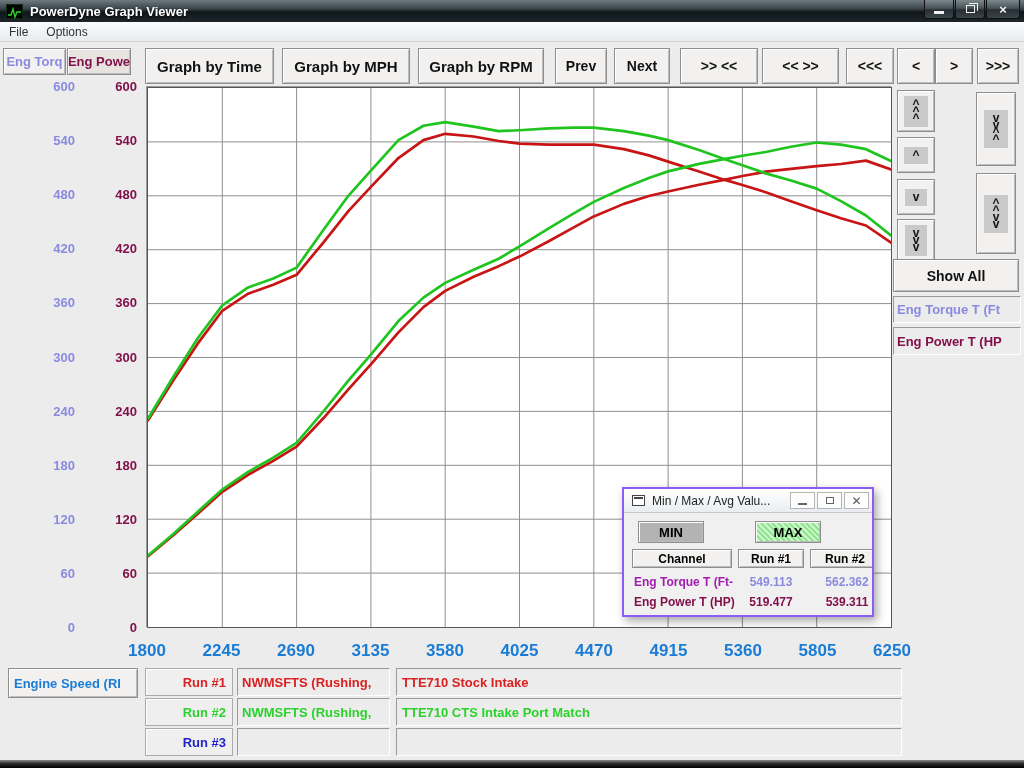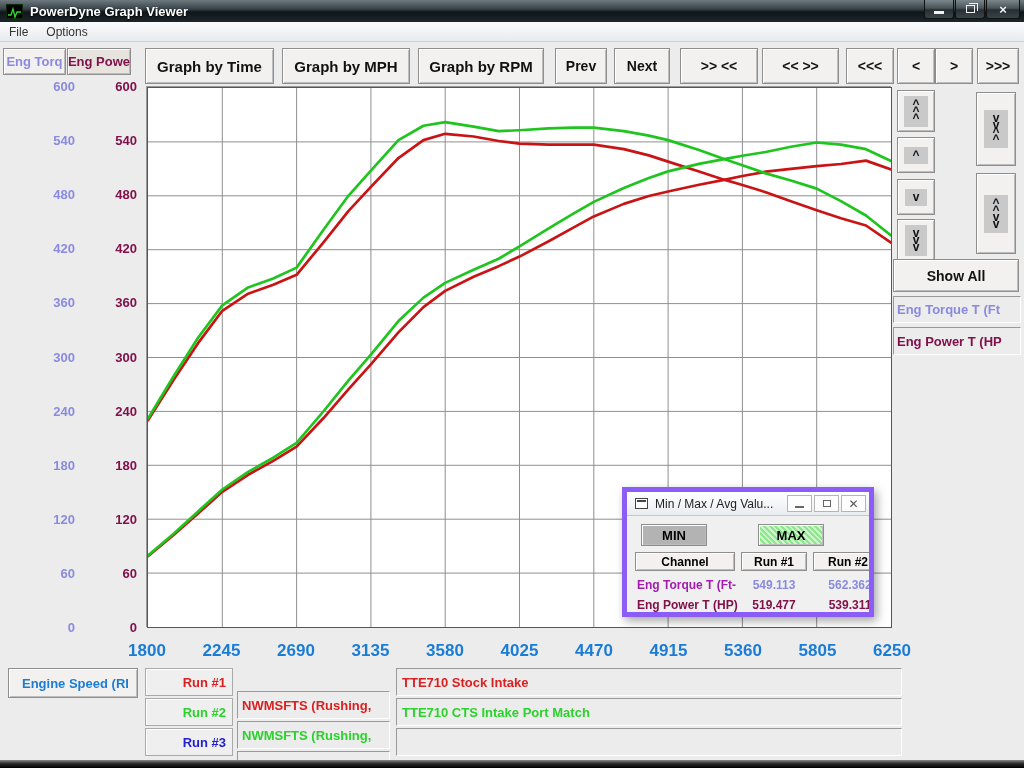--- a/index.html
+++ b/index.html
@@ -51,21 +51,21 @@
 
   
   .chev { white-space:pre-line; line-height:7px; font-size:12px; font-weight:bold; color:#111;
     display:flex; align-items:center; justify-content:center; text-align:center; position:absolute; }
   .chev .pad { background:#c9c9c9; padding:5px 8px; white-space:pre-line; }
   .legend-btn { position:absolute; font-size:13px; font-weight:bold; text-align:left; padding-left:3px;
     overflow:hidden; white-space:nowrap; display:flex; align-items:center; }
 
   
   .dialog { position:absolute; left:622px; top:445px; width:252px; height:130px;
-    background:#f0f0f0; border:5px solid #8b5cf6; box-shadow:3px 4px 9px rgba(0,0,0,0.35); overflow:hidden; }
+    background:#f0f0f0; border:2px solid #8b5cf6; box-shadow:3px 4px 9px rgba(0,0,0,0.35); overflow:hidden; }
   .dialog-title { height:24px; background:linear-gradient(#ffffff,#e9edf1); border-bottom:1px solid #c2c7cc;
     display:flex; align-items:center; font-size:12px; color:#222; }
   .dlg-icon { width:13px; height:11px; border:1px solid #444; background:#fff; margin:0 7px 0 8px; position:relative; }
   .dlg-icon:before { content:""; position:absolute; left:1px; top:1px; width:9px; height:2px; background:#444; }
   .dlg-controls { position:absolute; right:3px; top:3px; display:flex; }
   .dlg-btn { width:25px; height:17px; margin-left:2px; background:#fdfdfd; border:1px solid #b5b5b5;
     display:flex; align-items:center; justify-content:center; color:#555; font-size:12px; }
   .dlg-glyph-min { width:9px; height:2px; background:#666; margin-top:6px; }
   .dlg-glyph-max { width:8px; height:7px; border:1px solid #666; }
   .minmax-btn { position:absolute; height:22px; font-size:13px; font-weight:bold; color:#000;
@@ -73,21 +73,21 @@
   .hdr-cell { position:absolute; height:19px; font-size:12px; font-weight:bold; color:#000;
     display:flex; align-items:center; justify-content:center; }
   .dlg-row-label { position:absolute; font-size:12px; font-weight:bold; white-space:nowrap; }
   .dlg-val { position:absolute; font-size:12px; font-weight:bold; width:66px; text-align:center; }
 
   
   .run-label { position:absolute; left:145px; width:88px; height:28px; font-size:13px; font-weight:bold;
     text-align:right; padding:6px 6px 0 0; background:#efefef; border:1px solid #aaa;
     box-shadow: inset 1px 1px 0 #fff; }
   .run-name { position:absolute; left:237px; width:153px; height:28px; font-size:13px; font-weight:bold;
-    padding:6px 0 0 4px; overflow:hidden; white-space:nowrap;margin-top:23px; }
+    padding:6px 0 0 4px; overflow:hidden; white-space:nowrap; }
   .run-desc { position:absolute; left:396px; width:506px; height:28px; font-size:13px; font-weight:bold;
     padding:6px 0 0 5px; overflow:hidden; white-space:nowrap; }
 
   .bottom-strip { position:absolute; left:0; top:760px; width:1024px; height:8px;
     background:linear-gradient(#8a8a8a 0%, #2a2a2a 45%, #000 100%); }
 </style>
 </head>
 <body>
 
 <div class="app">
@@ -206,21 +206,21 @@
 
       <div class="dlg-row-label" style="left:10px; top:86px; color:#a21caf;">Eng Torque T (Ft-</div>
       <div class="dlg-val" style="left:114px; top:86px; color:#8a8ae0;">549.113</div>
       <div class="dlg-val" style="left:190px; top:86px; color:#8a8ae0;">562.362</div>
 
       <div class="dlg-row-label" style="left:10px; top:106px; color:#82104a;">Eng Power T (HP)</div>
       <div class="dlg-val" style="left:114px; top:106px; color:#82104a;">519.477</div>
       <div class="dlg-val" style="left:190px; top:106px; color:#82104a;">539.311</div>
     </div>
 
-    <button class="raised" style="position:absolute; left:8px; top:626px; width:130px; height:30px; font-size:13px; font-weight:bold; color:#1b7cd6; text-align:left; padding-left:13px; overflow:hidden; white-space:nowrap;">Engine Speed (RI</button>
+    <button class="raised" style="position:absolute; left:8px; top:626px; width:130px; height:30px; font-size:13px; font-weight:bold; color:#1b7cd6; text-align:left; padding-left:5px; overflow:hidden; white-space:nowrap;">Engine Speed (RI</button>
 
     <div class="run-label" style="top:626px; color:#da2020;">Run #1</div>
     <div class="run-name sunken" style="top:626px; color:#da2020;">NWMSFTS (Rushing,</div>
     <div class="run-desc sunken" style="top:626px; color:#da2020;">TTE710 Stock Intake</div>
 
     <div class="run-label" style="top:656px; color:#2bd22b;">Run #2</div>
     <div class="run-name sunken" style="top:656px; color:#2bd22b;">NWMSFTS (Rushing,</div>
     <div class="run-desc sunken" style="top:656px; color:#2bd22b;">TTE710 CTS Intake Port Match</div>
 
     <div class="run-label" style="top:686px; color:#2222cc;">Run #3</div>

